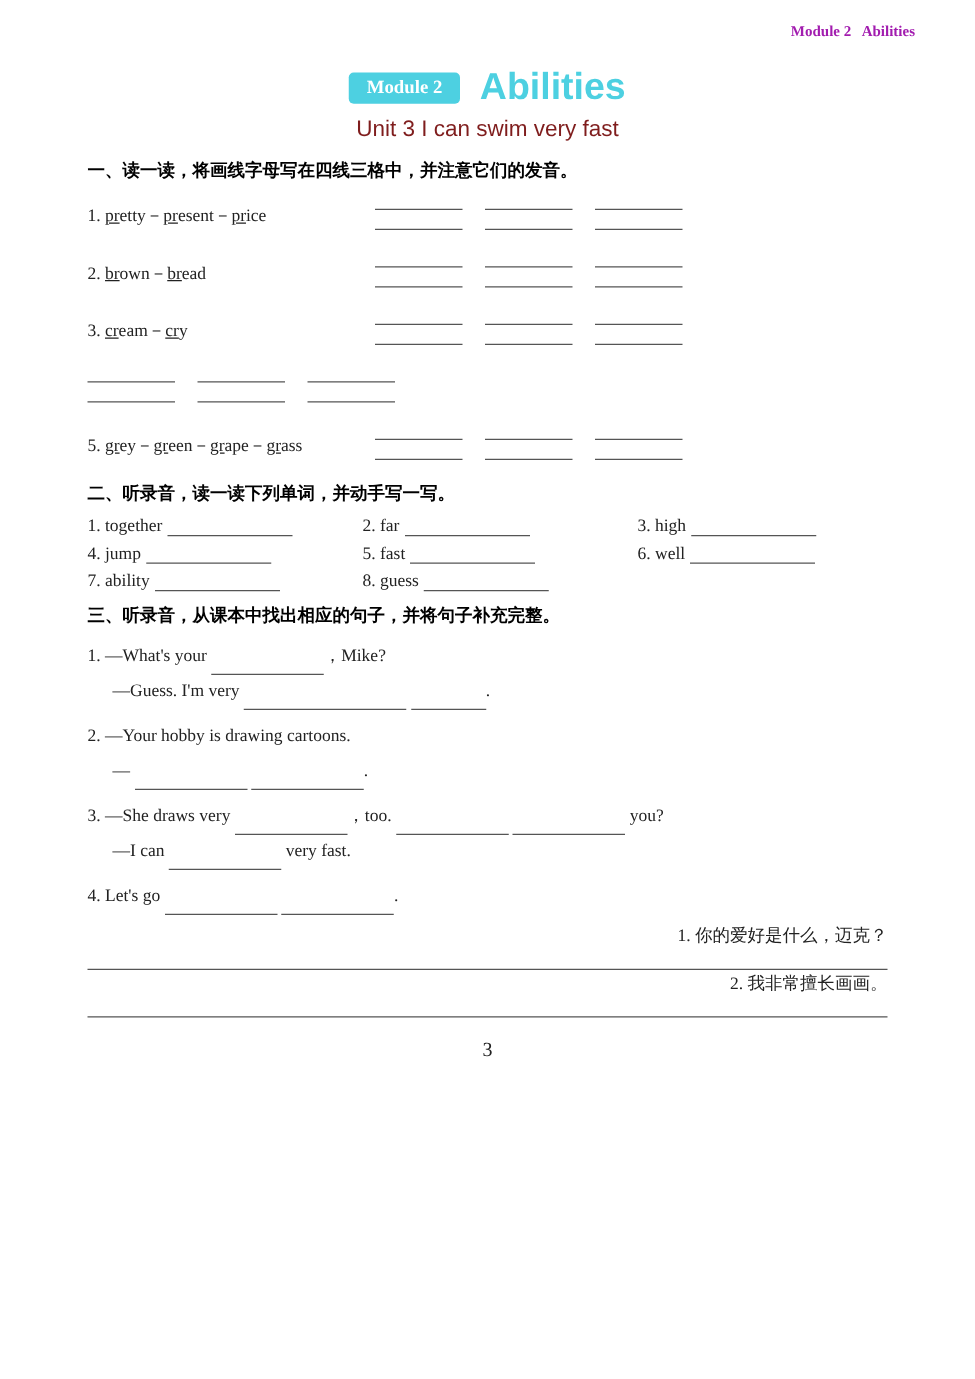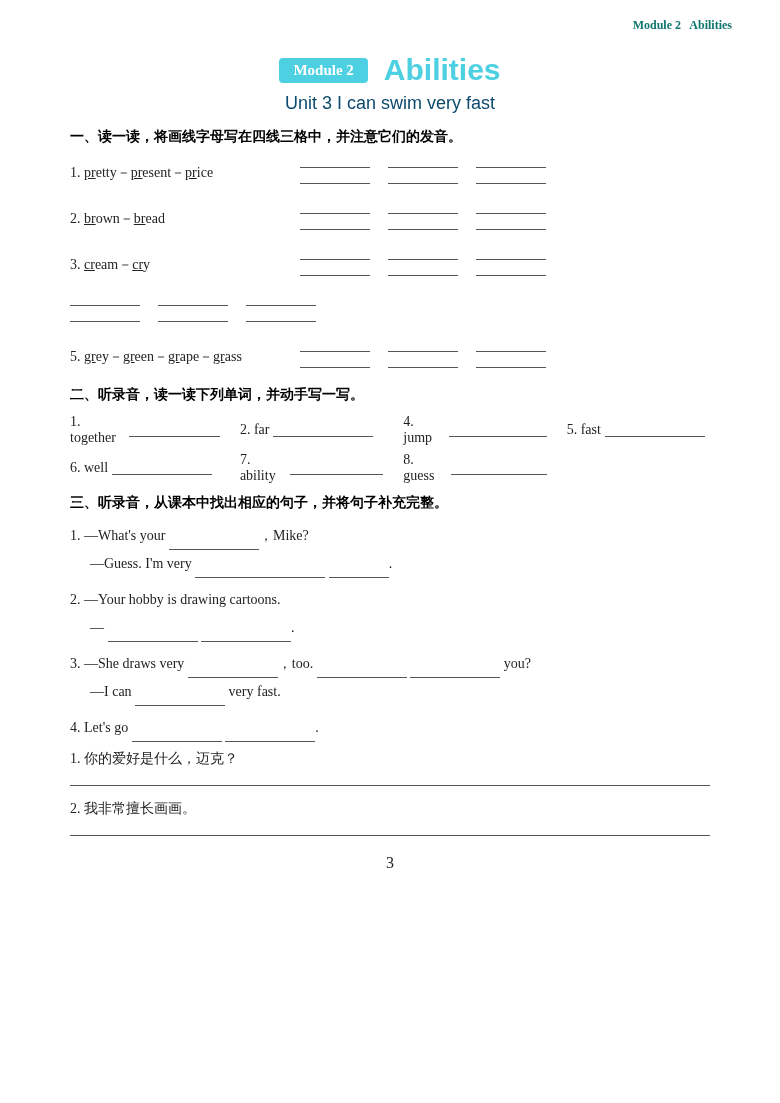--- a/index.html
+++ b/index.html
@@ -11,21 +11,21 @@
       font-size: 14px;
       color: #222;
       position: relative;
     }
 
     .page-header {
       text-align: right;
       padding: 18px 48px 0 0;
       font-size: 12px;
       font-weight: bold;
-      color: #0f766e;
+      color: #a21caf;
     }
 
     .page-content {
       padding: 10px 70px 40px 70px;
     }
 
     .module-title-row {
       display: flex;
       align-items: center;
       justify-content: center;
@@ -47,21 +47,21 @@
       color: #4dd0e1;
       font-size: 30px;
       font-weight: bold;
       font-family: Arial, sans-serif;
     }
 
     .unit-title {
       text-align: center;
       font-size: 18px;
       font-family: Arial, sans-serif;
-      color: #0c4a6e;
+      color: #7f1d1d;
       margin-bottom: 14px;
       font-weight: normal;
     }
 
     .section-heading {
       color: #000000;
       font-size: 14px;
       font-weight: bold;
       margin-bottom: 10px;
       margin-top: 8px;
@@ -108,21 +108,21 @@
       width: 70px;
     }
 
     
     .section2 {
       margin-bottom: 8px;
     }
 
     .vocab-grid {
       display: grid;
-      grid-template-columns: 1fr 1fr 1fr 1fr;
+      grid-template-columns: 1fr 1fr 1fr;
       row-gap: 6px;
       column-gap: 20px;
       margin-bottom: 8px;
     }
 
     .vocab-item {
       font-size: 14px;
       display: flex;
       align-items: center;
       gap: 4px;
@@ -176,22 +176,23 @@
       display: inline-block;
       width: 20px;
     }
 
     
     .section4 {
       margin-bottom: 8px;
     }
 
     .translation-item {
-      margin-bottom: 14px;
-      font-size: 14px;
+      margin-bottom: 2px;
+      font-size: 14px;
+      text-align: right;
     }
 
     .translation-line {
       border-bottom: 1px solid #555;
       width: 100%;
       height: 14px;
       margin-top: 4px;
     }
 
     .page-number {
@@ -324,20 +325,24 @@
     <div class="vocab-grid">
       <div class="vocab-item">
         <span>1. together</span>
         <span class="vocab-blank"></span>
       </div>
       <div class="vocab-item">
         <span>2. far</span>
         <span class="vocab-blank"></span>
       </div>
       <div class="vocab-item">
+        <span>3. high</span>
+        <span class="vocab-blank"></span>
+      </div>
+      <div class="vocab-item">
         <span>4. jump</span>
         <span class="vocab-blank"></span>
       </div>
       <div class="vocab-item">
         <span>5. fast</span>
         <span class="vocab-blank"></span>
       </div>
       <div class="vocab-item">
         <span>6. well</span>
         <span class="vocab-blank"></span>

